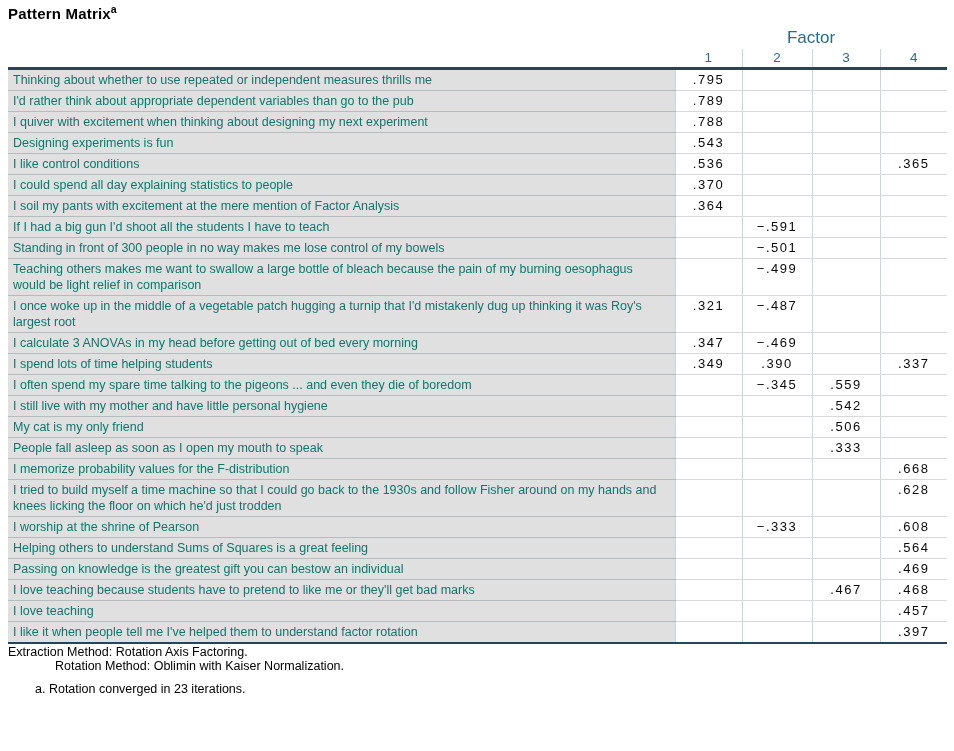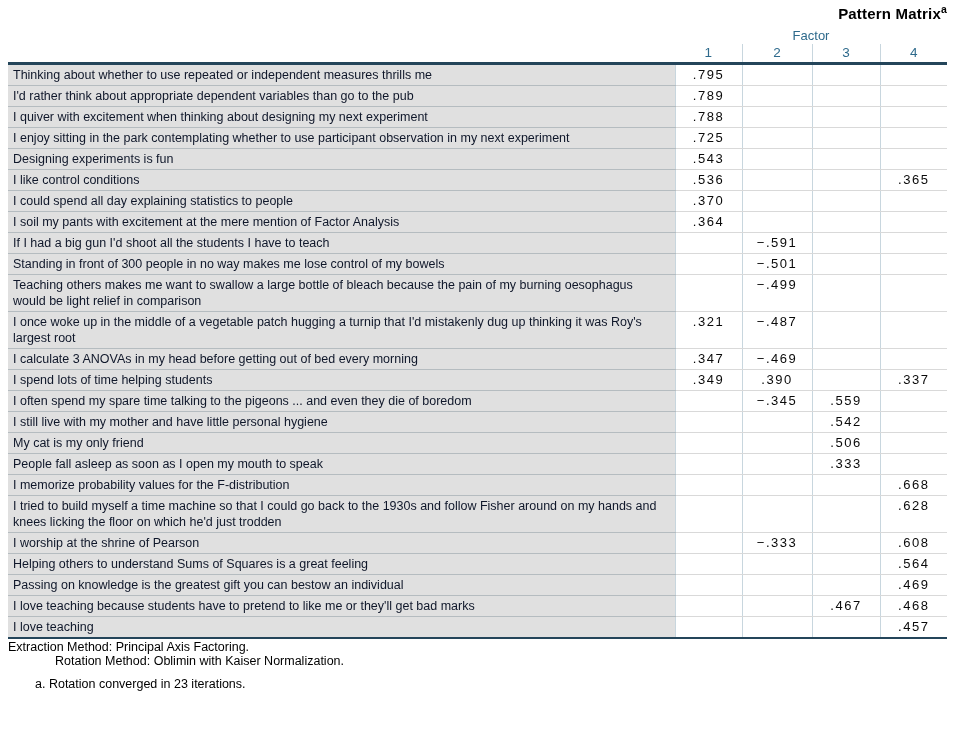--- a/index.html
+++ b/index.html
@@ -6,60 +6,60 @@
     margin: 0; padding: 0;
     background: #ffffff;
     width: 954px;
     font-family: "Liberation Sans", "DejaVu Sans", sans-serif;
     -webkit-font-smoothing: antialiased;
   }
   .page { width: 954px; min-height: 751px; background: #fff; }
   .table-wrap { margin-left: 8px; width: 939px; }
 
   .title {
-    text-align: right;
+    text-align: left;
     font-size: 15px;
     font-weight: bold;
     color: #000;
     padding: 3px 0 5px 0;
     letter-spacing: 0.2px;
   }
   .title sup { font-size: 10.5px; font-weight: bold; }
 
   table.pm {
     border-collapse: collapse;
     table-layout: fixed;
     width: 939px;
   }
 
   
   tr.factor-row th {
     font-weight: normal;
-    font-size: 13px;
+    font-size: 17px;
     color: #2e6a8c;
     text-align: center;
     padding: 1px 0 1px 0;
     vertical-align: bottom;
   }
   tr.digits-row td {
     font-weight: normal;
     font-size: 13.5px;
     color: #2e6a8c;
     text-align: center;
     padding: 1px 0 2px 0;
     vertical-align: bottom;
   }
   tr.digits-row td.vsep { border-left: 1px solid #c8d6de; }
   tr.digits-row td, tr.digits-row td.corner { border-bottom: 3px solid #24455a; }
   td.corner { background: #fff; }
 
   
   td.label {
     background: #e0e0e0;
-    color: #0f172a;
+    color: #0f766e;
     font-size: 12.5px;
     line-height: 16px;
     padding: 2px 10px 2px 5px;
     vertical-align: top;
     border-top: 1px solid #f8f8f8;
     border-bottom: 1px solid #b5bcc0;
   }
   td.value {
     background: #ffffff;
     color: #0a0a0a;
@@ -131,27 +131,20 @@
             <td class="value"></td>
           </tr>
           <tr>
             <td class="label">I quiver with excitement when thinking about designing my next experiment</td>
             <td class="value">.788</td>
             <td class="value"></td>
             <td class="value"></td>
             <td class="value"></td>
           </tr>
           <tr>
-            <td class="label">I enjoy sitting in the park contemplating whether to use participant observation in my next experiment</td>
-            <td class="value">.725</td>
-            <td class="value"></td>
-            <td class="value"></td>
-            <td class="value"></td>
-          </tr>
-          <tr>
             <td class="label">Designing experiments is fun</td>
             <td class="value">.543</td>
             <td class="value"></td>
             <td class="value"></td>
             <td class="value"></td>
           </tr>
           <tr>
             <td class="label">I like control conditions</td>
             <td class="value">.536</td>
             <td class="value"></td>
@@ -284,23 +277,30 @@
             <td class="value">.467</td>
             <td class="value">.468</td>
           </tr>
           <tr>
             <td class="label">I love teaching</td>
             <td class="value"></td>
             <td class="value"></td>
             <td class="value"></td>
             <td class="value">.457</td>
           </tr>
+          <tr>
+            <td class="label">I like it when people tell me I've helped them to understand factor rotation</td>
+            <td class="value"></td>
+            <td class="value"></td>
+            <td class="value"></td>
+            <td class="value">.397</td>
+          </tr>
         </tbody>
     </table>
 
     <div class="footer">
-      <div class="line1">Extraction Method: Principal Axis Factoring.</div>
+      <div class="line1">Extraction Method: Rotation Axis Factoring.</div>
       <div class="line2">Rotation Method: Oblimin with Kaiser Normalization.</div>
       <div class="footnote">a. Rotation converged in 23 iterations.</div>
     </div>
 
   </div>
 </div>
 
 </body></html>

